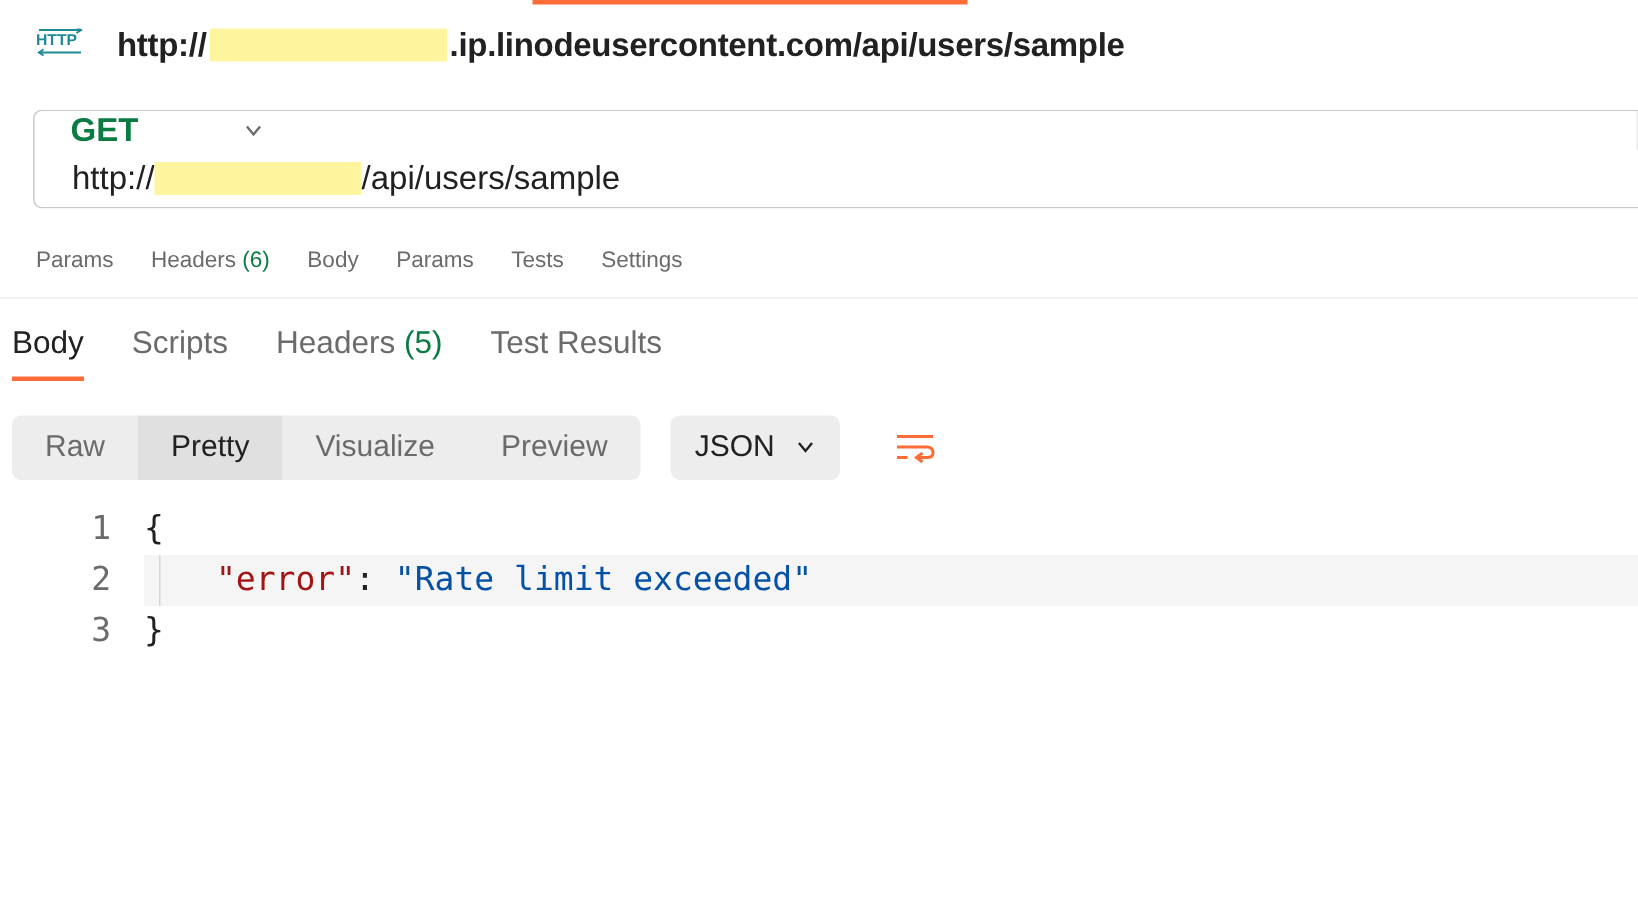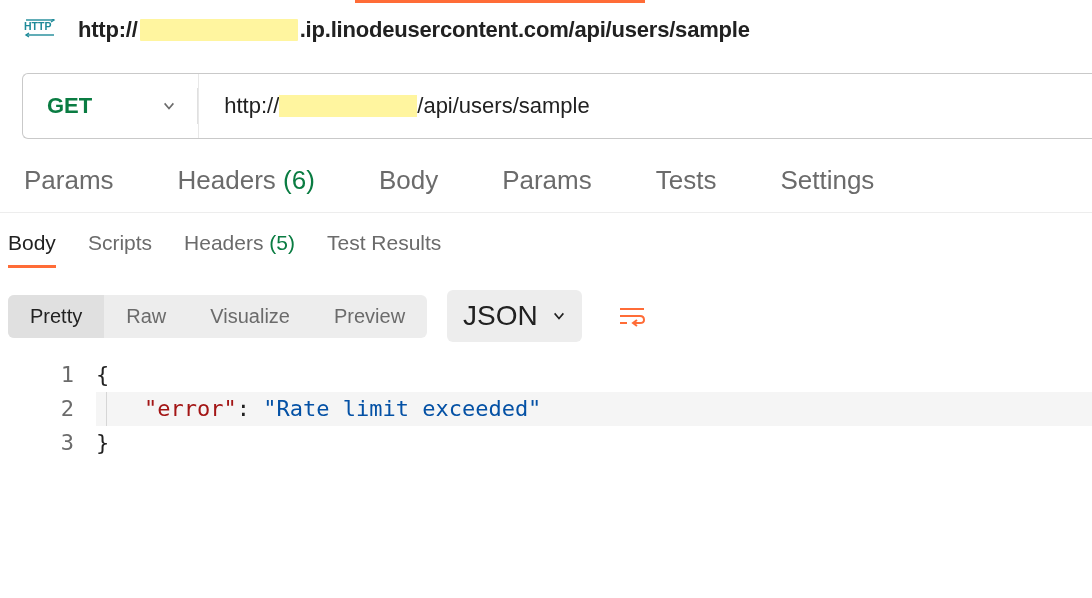--- a/index.html
+++ b/index.html
@@ -59,20 +59,21 @@
       margin: 0 2px;
     }
     .request-row {
       display: flex;
       align-items: stretch;
       border: 1px solid #c9c9c9;
       border-right: none;
       border-radius: 6px 0 0 6px;
       margin: 30px 0 0 22px;
       height: 66px;
+      flex-direction: column;
     }
     .method-dropdown {
       display: flex;
       align-items: center;
       padding: 0 22px 0 24px;
       gap: 70px;
       cursor: pointer;
       border-right: 1px solid #e8e8e8;
       position: relative;
     }
@@ -102,23 +103,23 @@
       font-size: 22px;
     }
     .url-redacted {
       background: #fff59f;
       width: 138px;
       height: 22px;
       display: inline-block;
     }
     .request-tabs {
       display: flex;
-      gap: 64px;
+      gap: 25px;
       padding: 26px 24px 16px 24px;
-      font-size: 26px;
+      font-size: 15px;
       color: #6b6b6b;
       border-bottom: 1px solid #ededed;
     }
     .request-tabs > div {
       cursor: pointer;
     }
     .tab-count {
       color: #0a7c42;
     }
     .response-tabs {
@@ -165,21 +166,21 @@
     }
     .format-dropdown {
       display: flex;
       align-items: center;
       background: #ededed;
       border-radius: 6px;
       padding: 10px 16px;
       margin-left: 20px;
       gap: 14px;
       cursor: pointer;
-      font-size: 28px;
+      font-size: 20px;
       color: #212121;
     }
     .wrap-icon-btn {
       width: 52px;
       height: 44px;
       display: flex;
       align-items: center;
       justify-content: center;
       margin-left: 24px;
       border-radius: 6px;
@@ -281,22 +282,22 @@
   <div>Scripts</div>
   <div>
     <span>Headers</span>
     <span class="tab-count">(5)</span>
   </div>
   <div>Test Results</div>
 </div>
 
 <div class="view-modes">
   <div class="mode-group">
+    <div class="mode-btn">Raw</div>
     <div class="mode-btn active">Pretty</div>
-    <div class="mode-btn">Raw</div>
     <div class="mode-btn">Visualize</div>
     <div class="mode-btn">Preview</div>
   </div>
   <div class="format-dropdown">
     <span>JSON</span>
     <svg width="14" height="14" viewBox="0 0 16 16">
       <polyline points="3,5 8,11 13,5" fill="none" stroke="#212121" stroke-width="1.8"></polyline>
     </svg>
   </div>
   <div class="wrap-icon-btn">

